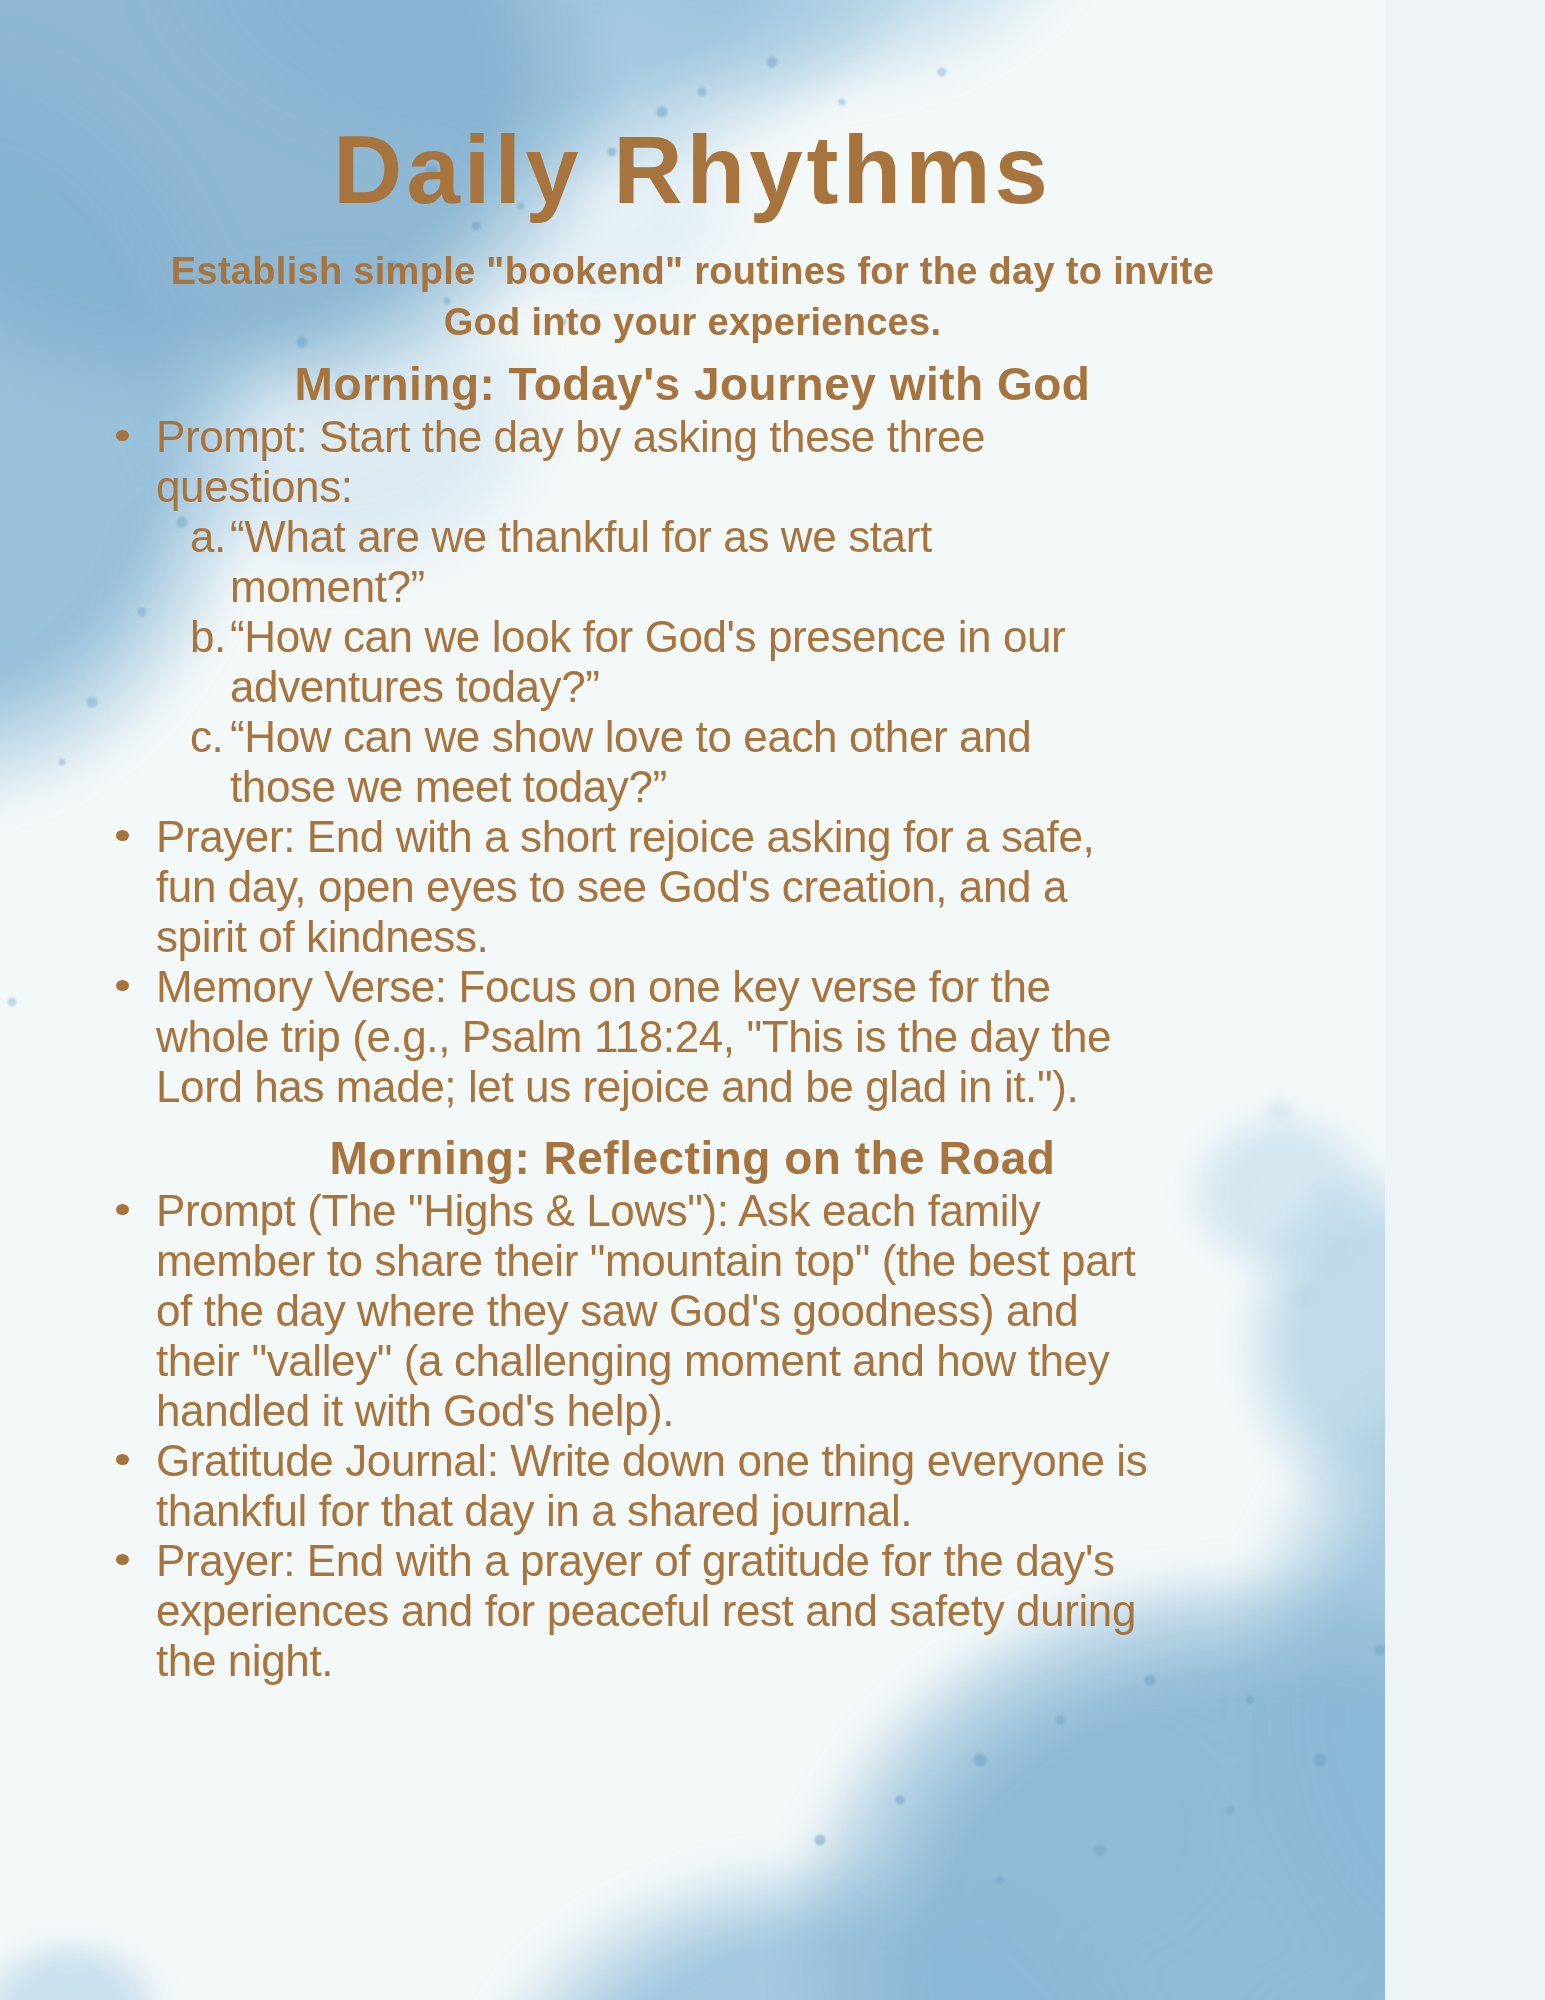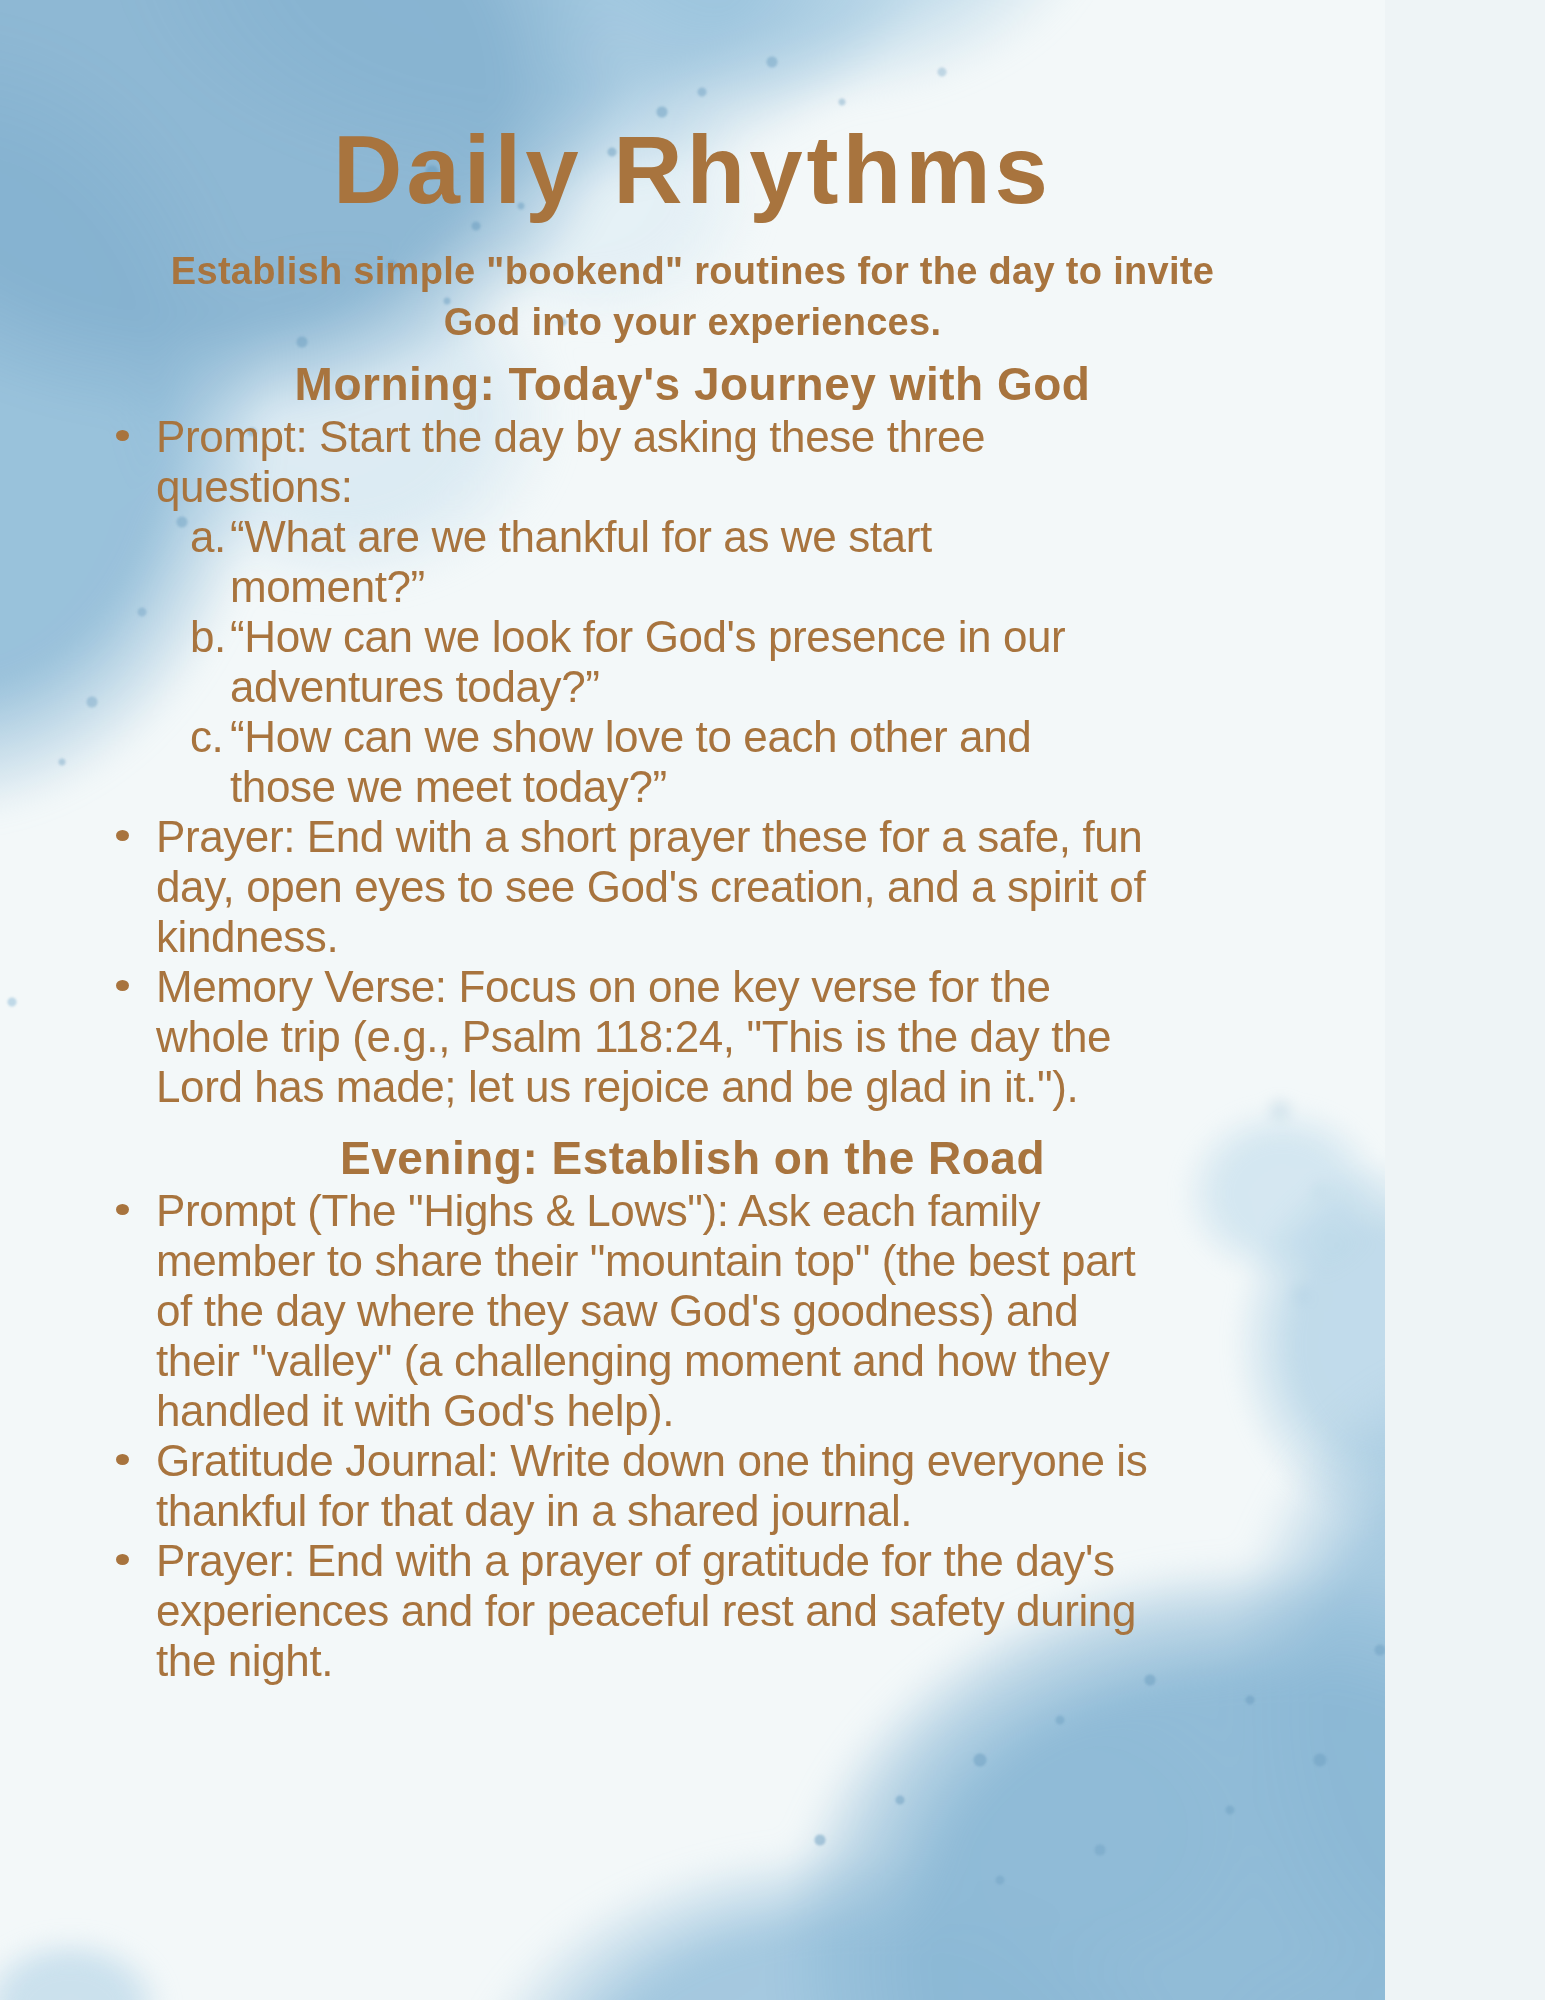--- a/index.html
+++ b/index.html
@@ -191,29 +191,29 @@
             <span class="letter-text">“How can we look for God's presence in our adventures today?”</span>
           </li>
           <li>
             <span class="letter-marker">c.</span>
             <span class="letter-text">“How can we show love to each other and those we meet today?”</span>
           </li>
         </ol>
       </li>
       <li>
         <span class="dot"></span>
-        <span>Prayer: End with a short prayer these for a safe, fun day, open eyes to see God's creation, and a spirit of kindness.</span>
+        <span>Prayer: End with a short rejoice asking for a safe, fun day, open eyes to see God's creation, and a spirit of kindness.</span>
       </li>
       <li>
         <span class="dot"></span>
         <span>Memory Verse: Focus on one key verse for the whole trip (e.g., Psalm 118:24, "This is the day the Lord has made; let us rejoice and be glad in it.").</span>
       </li>
     </ul>
 
-    <h2 class="section-heading evening">Evening: Establish on the Road</h2>
+    <h2 class="section-heading evening">Morning: Reflecting on the Road</h2>
 
     <ul class="bullets">
       <li>
         <span class="dot"></span>
         <span>Prompt (The "Highs &amp; Lows"): Ask each family member to share their "mountain top" (the best part of the day where they saw God's goodness) and their "valley" (a challenging moment and how they handled it with God's help).</span>
       </li>
       <li>
         <span class="dot"></span>
         <span>Gratitude Journal: Write down one thing everyone is thankful for that day in a shared journal.</span>
       </li>

